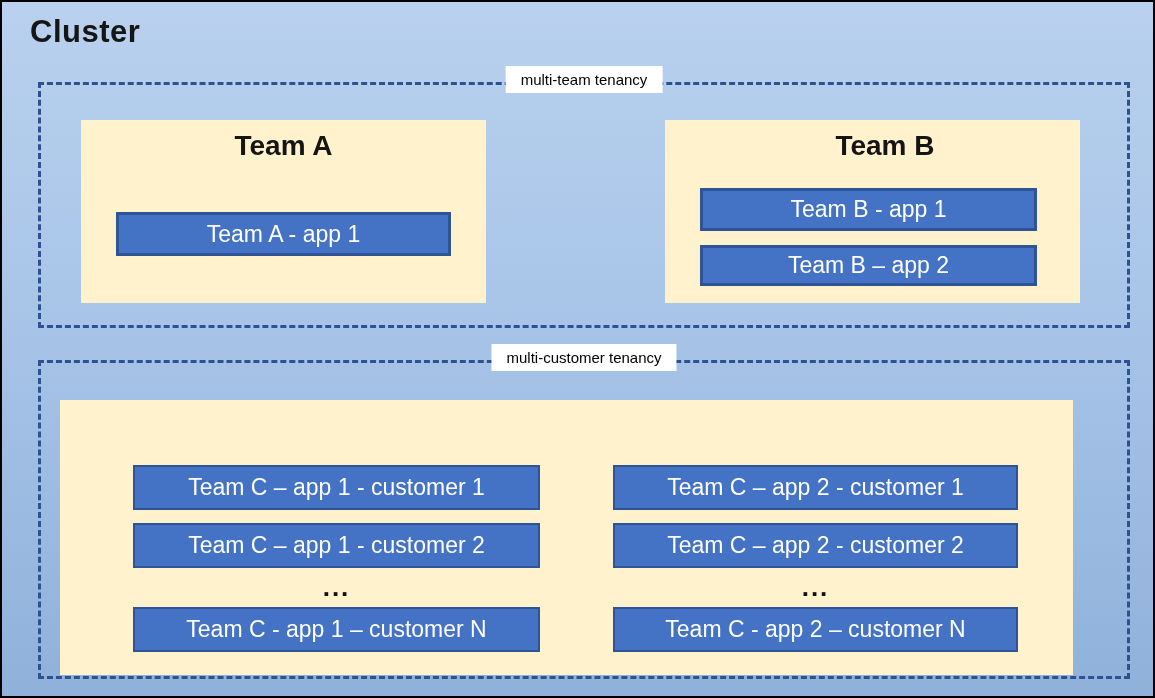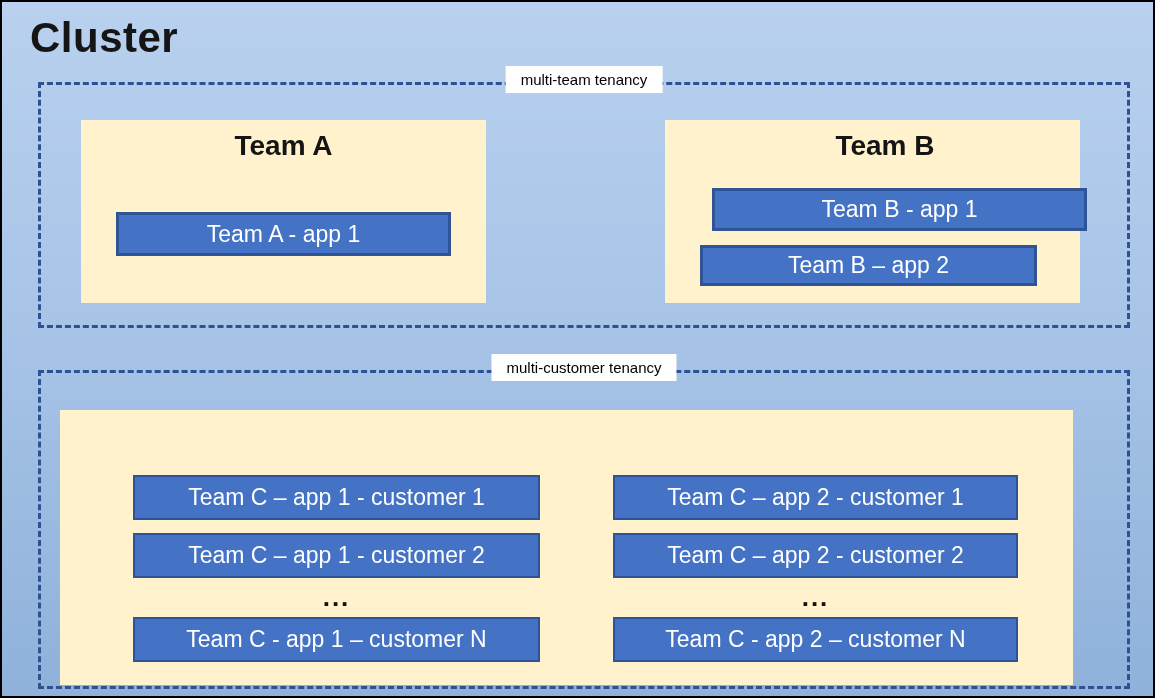--- a/index.html
+++ b/index.html
@@ -13,33 +13,33 @@
     width: 1155px;
     height: 698px;
     border: 2px solid #000000;
     background: linear-gradient(180deg, #b9d1ee 0%, #a6c3e7 50%, #8fb1da 100%);
     overflow: hidden;
   }
   .cluster-title {
     position: absolute;
     left: 28px;
     top: 12px;
-    font-size: 42px;
+    font-size: 31px;
     font-weight: bold;
     color: #151515;
     letter-spacing: 0.5px;
   }
   .tenancy-group {
     position: absolute;
     left: 36px;
     width: 1092px;
     border: 3px dashed #2e5191;
   }
   .group-multi-team  { top: 80px;  height: 246px; }
-  .group-multi-customer { top: 368px; height: 319px; text-decoration: underline; }
+  .group-multi-customer { top: 358px; height: 319px; text-decoration: underline; }
   .group-label {
     position: absolute;
     top: -19px;
     left: 50%;
     transform: translateX(-50%);
     background: #ffffff;
     padding: 3px 15px;
     font-size: 15px;
     color: #000000;
     white-space: nowrap;
@@ -65,21 +65,21 @@
     display: flex;
     align-items: center;
     justify-content: center;
     background: #4472c4;
     border: 3px solid #2f5496;
     color: #ffffff;
     font-size: 23px;
     white-space: nowrap;
   }
   .team-a .app-box { left: 35px; top: 92px;  width: 335px; height: 44px; }
-  .team-b .app-box-1 { left: 35px; top: 68px;  width: 375px; height: 43px; margin-left: 12px; }
+  .team-b .app-box-1 { left: 35px; top: 68px;  width: 337px; height: 43px; }
   .team-b .app-box-2 { left: 35px; top: 125px; width: 337px; height: 41px; }
   .customer-col {
     position: absolute;
     top: 65px;
     display: flex;
     flex-direction: column;
   }
   .col-1 { left: 73px;  width: 407px; }
   .col-2 { left: 553px; width: 405px; }
   .customer-col .app-box {

